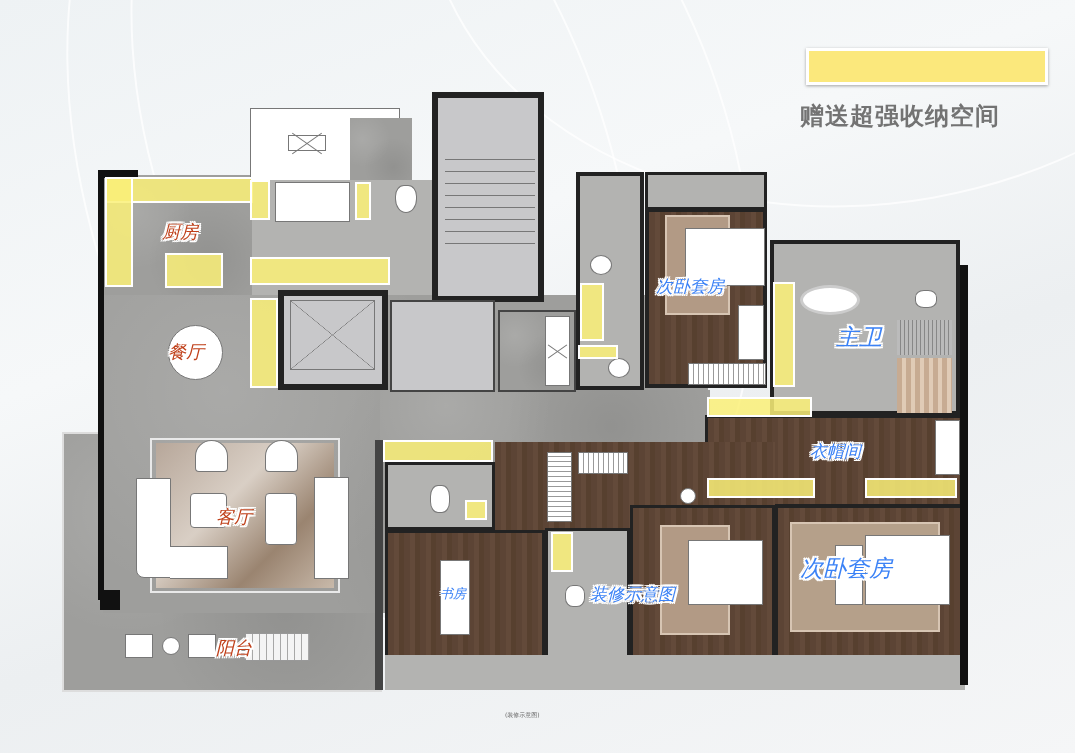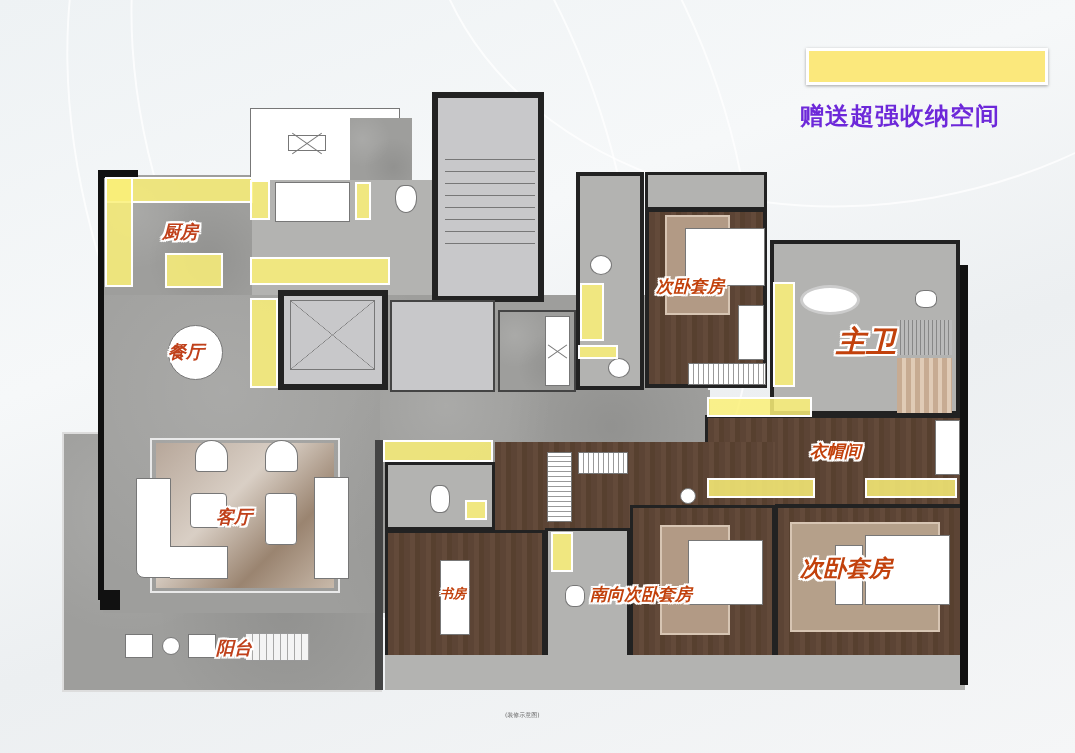--- a/index.html
+++ b/index.html
@@ -2,36 +2,36 @@
 <html><head>
 <meta charset="utf-8">
 <style>
   html,body{margin:0;padding:0;}
   body{width:1075px;height:753px;overflow:hidden;position:relative;
     font-family:"DejaVu Sans",sans-serif;
     background:linear-gradient(160deg,#eef2f4 0%,#f6f8f9 35%,#eceff1 60%,#f5f6f7 100%);}
   .swoosh{position:absolute;border-radius:50%;border:2px solid rgba(255,255,255,0.75);pointer-events:none;}
   .abs{position:absolute;box-sizing:border-box;}
   .legend-swatch{left:806px;top:48px;width:242px;height:37px;background:#fbe87c;border:3px solid #fff;box-shadow:0 1px 3px rgba(0,0,0,0.35);}
-  .legend-text{left:800px;top:100px;width:260px;font-family:"DejaVu Serif",serif;font-weight:bold;font-size:24px;color:#6d28d9;letter-spacing:1px;}
+  .legend-text{left:800px;top:100px;width:260px;font-family:"DejaVu Serif",serif;font-weight:bold;font-size:24px;color:#737373;letter-spacing:1px;}
   .stone{background:#9e9e9c;background-image:
      radial-gradient(circle at 20% 30%,rgba(255,255,255,0.12),transparent 40%),
      radial-gradient(circle at 70% 70%,rgba(0,0,0,0.08),transparent 45%);}
   .stone-light{background:#b3b3b1;}
   .wood{background:repeating-linear-gradient(90deg,#5c4435 0 6px,#634a3a 6px 11px,#57402f 11px 16px);}
   .core{background:#c8c8ca;}
   .wall{background:#111;}
   .store{background:rgba(250,240,120,0.85);border:2px solid #fff;}
   .rug{background:linear-gradient(135deg,#b7a79a,#d9cfc5 40%,#9a8470 70%,#c8b9aa);}
   .rug2{background:#b29a85;border:2px solid #d7c5b3;}
   .bed{background:#fff;border:1px solid #777;}
-  .label{position:absolute;font-family:"DejaVu Sans",sans-serif;font-weight:bold;font-style:italic;white-space:nowrap;
+  .label{position:absolute;font-family:"DejaVu Sans",sans-serif;font-weight:normal;font-style:italic;white-space:nowrap;
     -webkit-text-stroke:0;paint-order:stroke fill;}
   .lbl-red{color:#c0401a;text-shadow:-2px -2px 0 #fff,2px -2px 0 #fff,-2px 2px 0 #fff,2px 2px 0 #fff,0 2px 0 #fff,0 -2px 0 #fff,2px 0 0 #fff,-2px 0 0 #fff;}
-  .lbl-blue{color:#c2410c;text-shadow:-2px -2px 0 #fff,2px -2px 0 #fff,-2px 2px 0 #fff,2px 2px 0 #fff,0 2px 0 #fff,0 -2px 0 #fff,2px 0 0 #fff,-2px 0 0 #fff;}
+  .lbl-blue{color:#3b82f6;text-shadow:-2px -2px 0 #fff,2px -2px 0 #fff,-2px 2px 0 #fff,2px 2px 0 #fff,0 2px 0 #fff,0 -2px 0 #fff,2px 0 0 #fff,-2px 0 0 #fff;}
   .caption{left:505px;top:711px;font-size:6px;color:#666;}
   .xbox{background:#fff;border:1px solid #777;}
   .xbox::before,.xbox::after{content:"";position:absolute;left:0;top:50%;width:100%;height:1px;background:#777;}
   .xbox::before{transform:rotate(35deg);} .xbox::after{transform:rotate(-35deg);}
   .circle{border-radius:50%;background:#fff;border:1px solid #777;}
 </style>
 </head>
 <body>
 
 <div class="swoosh" style="left:90px;top:-260px;width:520px;height:900px;transform:rotate(-18deg);"></div>
@@ -149,19 +149,19 @@
   <div class="abs store" style="left:383px;top:440px;width:110px;height:22px;"></div>
   <div class="abs store" style="left:465px;top:500px;width:22px;height:20px;"></div>
   <div class="abs store" style="left:551px;top:532px;width:22px;height:40px;"></div>
 
   <div class="label lbl-red" style="left:162px;top:220px;font-size:18px;">厨房</div>
   <div class="label lbl-red" style="left:168px;top:340px;font-size:18px;">餐厅</div>
   <div class="label lbl-red" style="left:216px;top:505px;font-size:18px;">客厅</div>
   <div class="label lbl-red" style="left:216px;top:636px;font-size:18px;">阳台</div>
   <div class="label lbl-blue" style="left:440px;top:585px;font-size:13px;">书房</div>
   <div class="label lbl-blue" style="left:656px;top:275px;font-size:17px;">次卧套房</div>
-  <div class="label lbl-blue" style="left:836px;top:322px;font-size:30px;">主卫</div>
+  <div class="label lbl-blue" style="left:836px;top:322px;font-size:23px;">主卫</div>
   <div class="label lbl-blue" style="left:810px;top:440px;font-size:17px;">衣帽间</div>
-  <div class="label lbl-blue" style="left:590px;top:583px;font-size:17px;">南向次卧套房</div>
+  <div class="label lbl-blue" style="left:590px;top:583px;font-size:17px;">装修示意图</div>
   <div class="label lbl-blue" style="left:800px;top:553px;font-size:23px;">次卧套房</div>
 </div>
 
 <div class="abs caption">(装修示意图)</div>
 
 </body></html>

